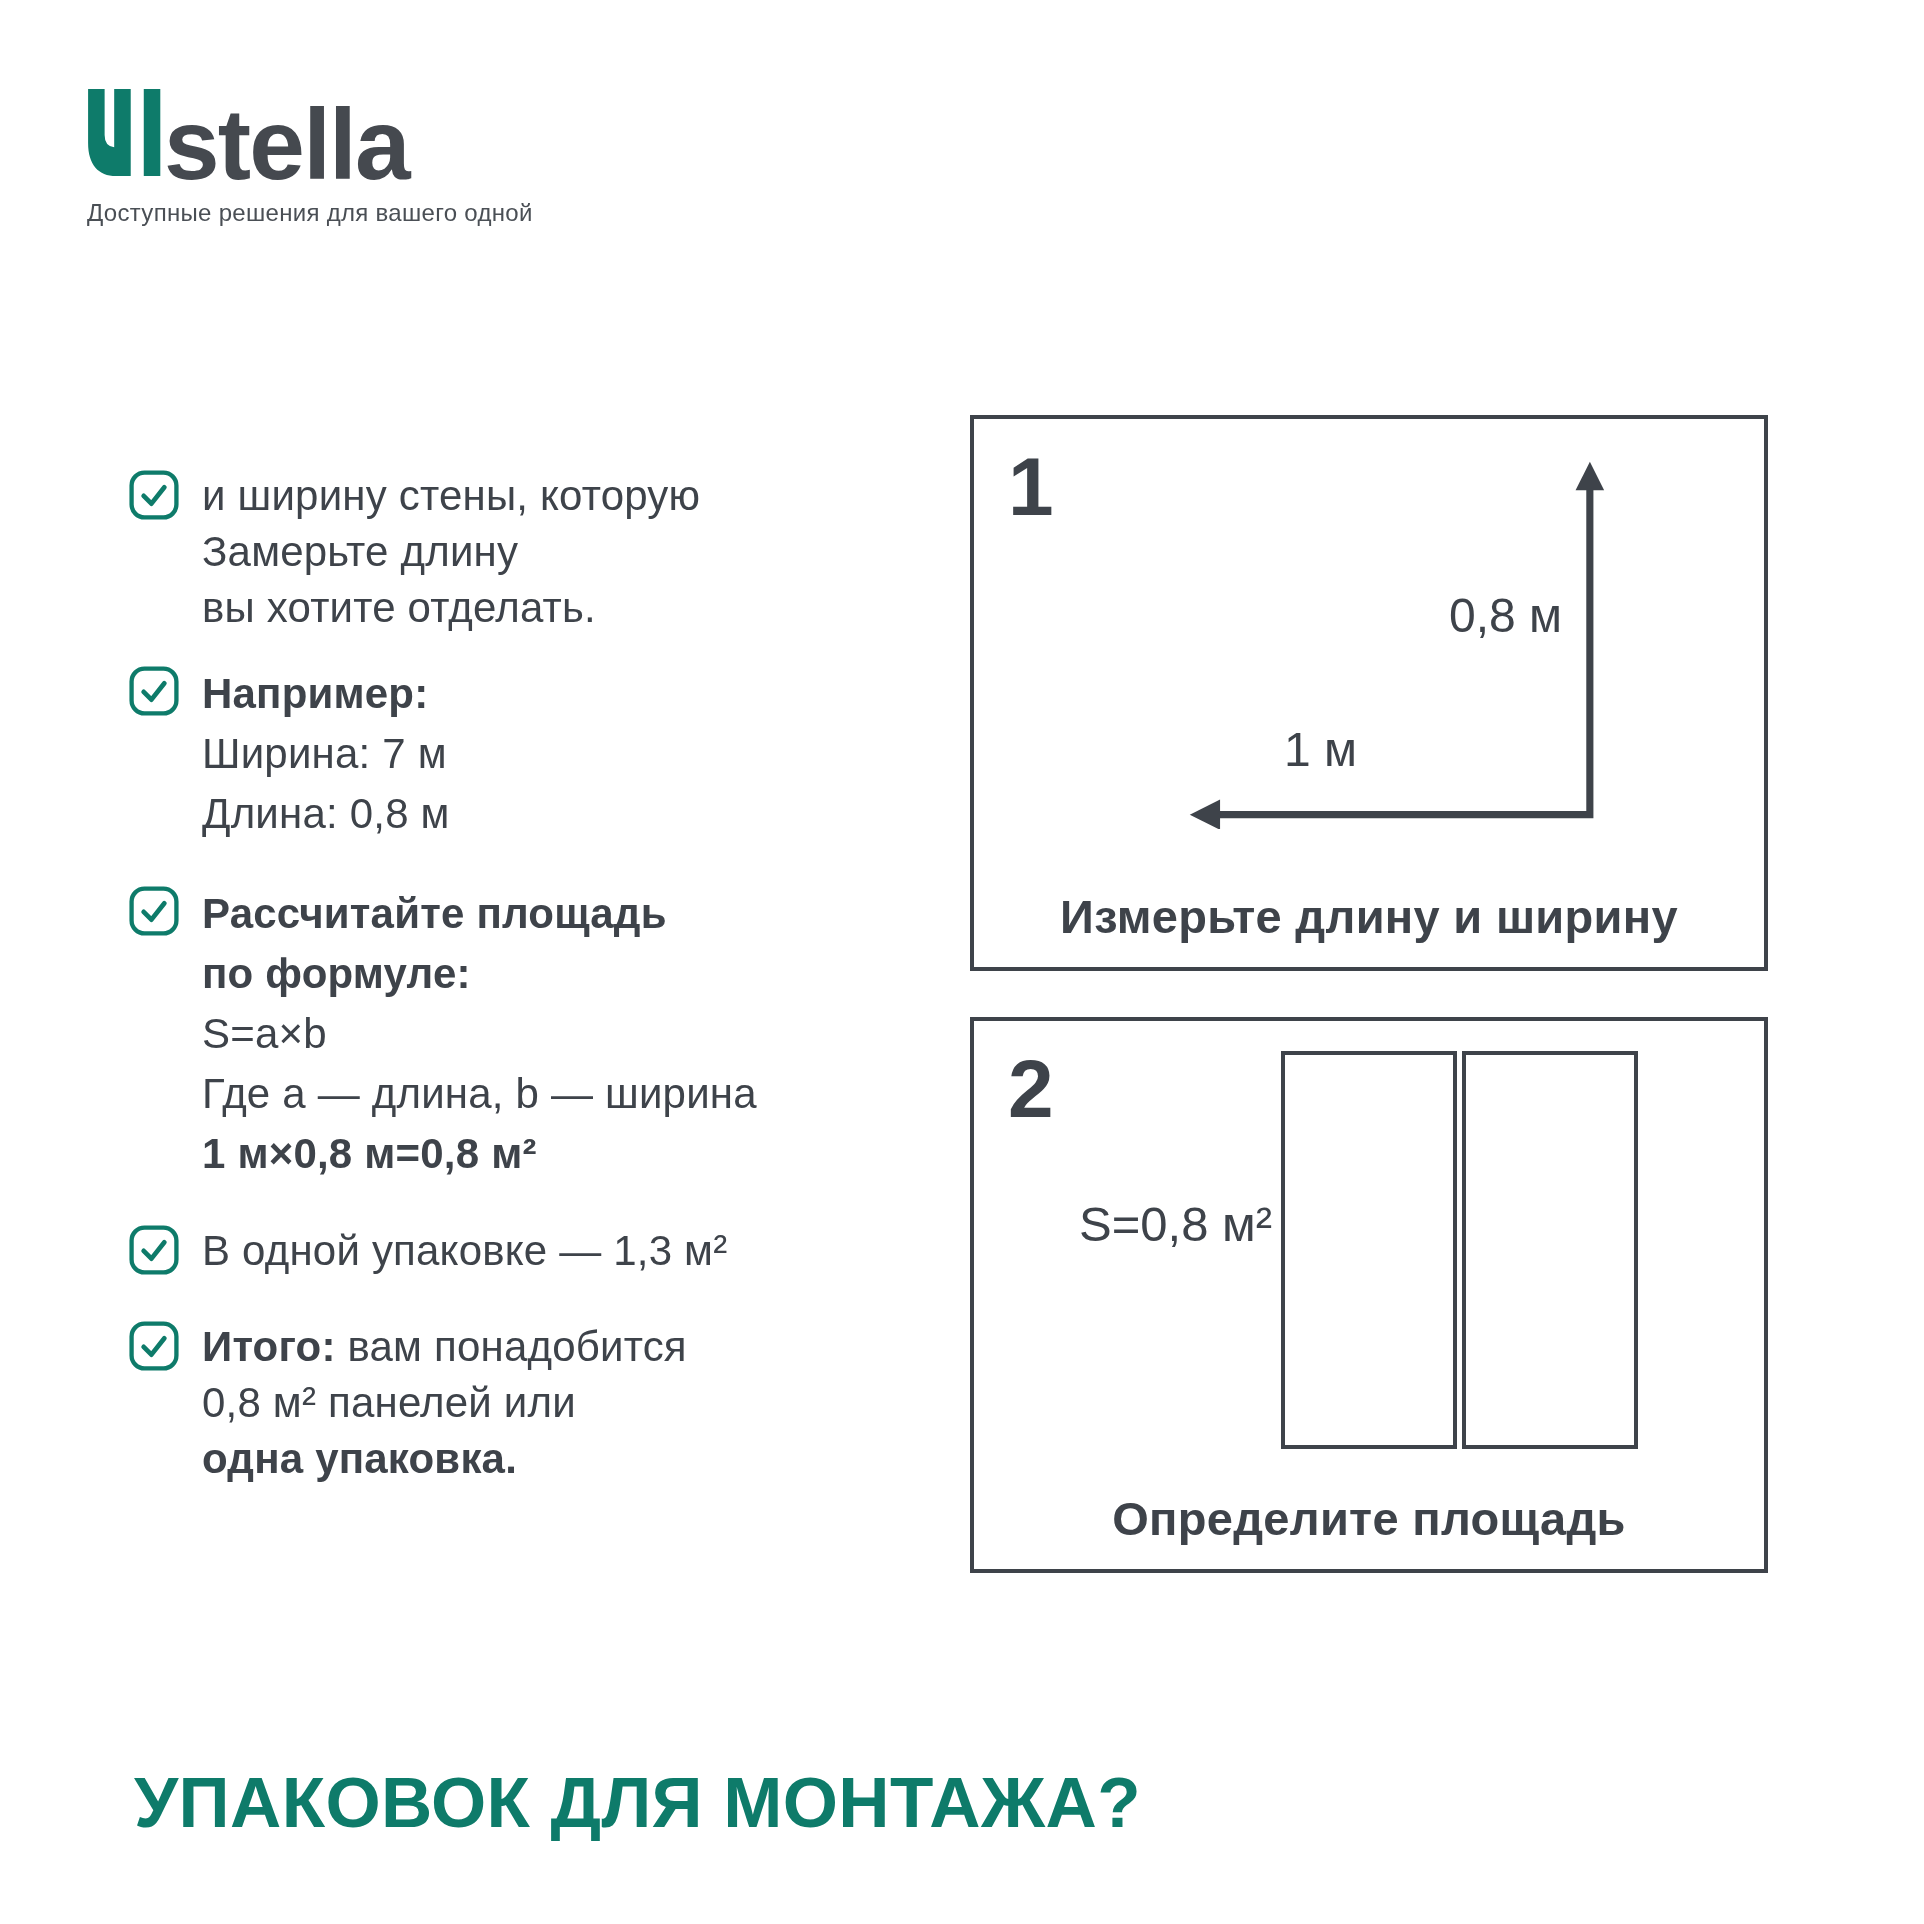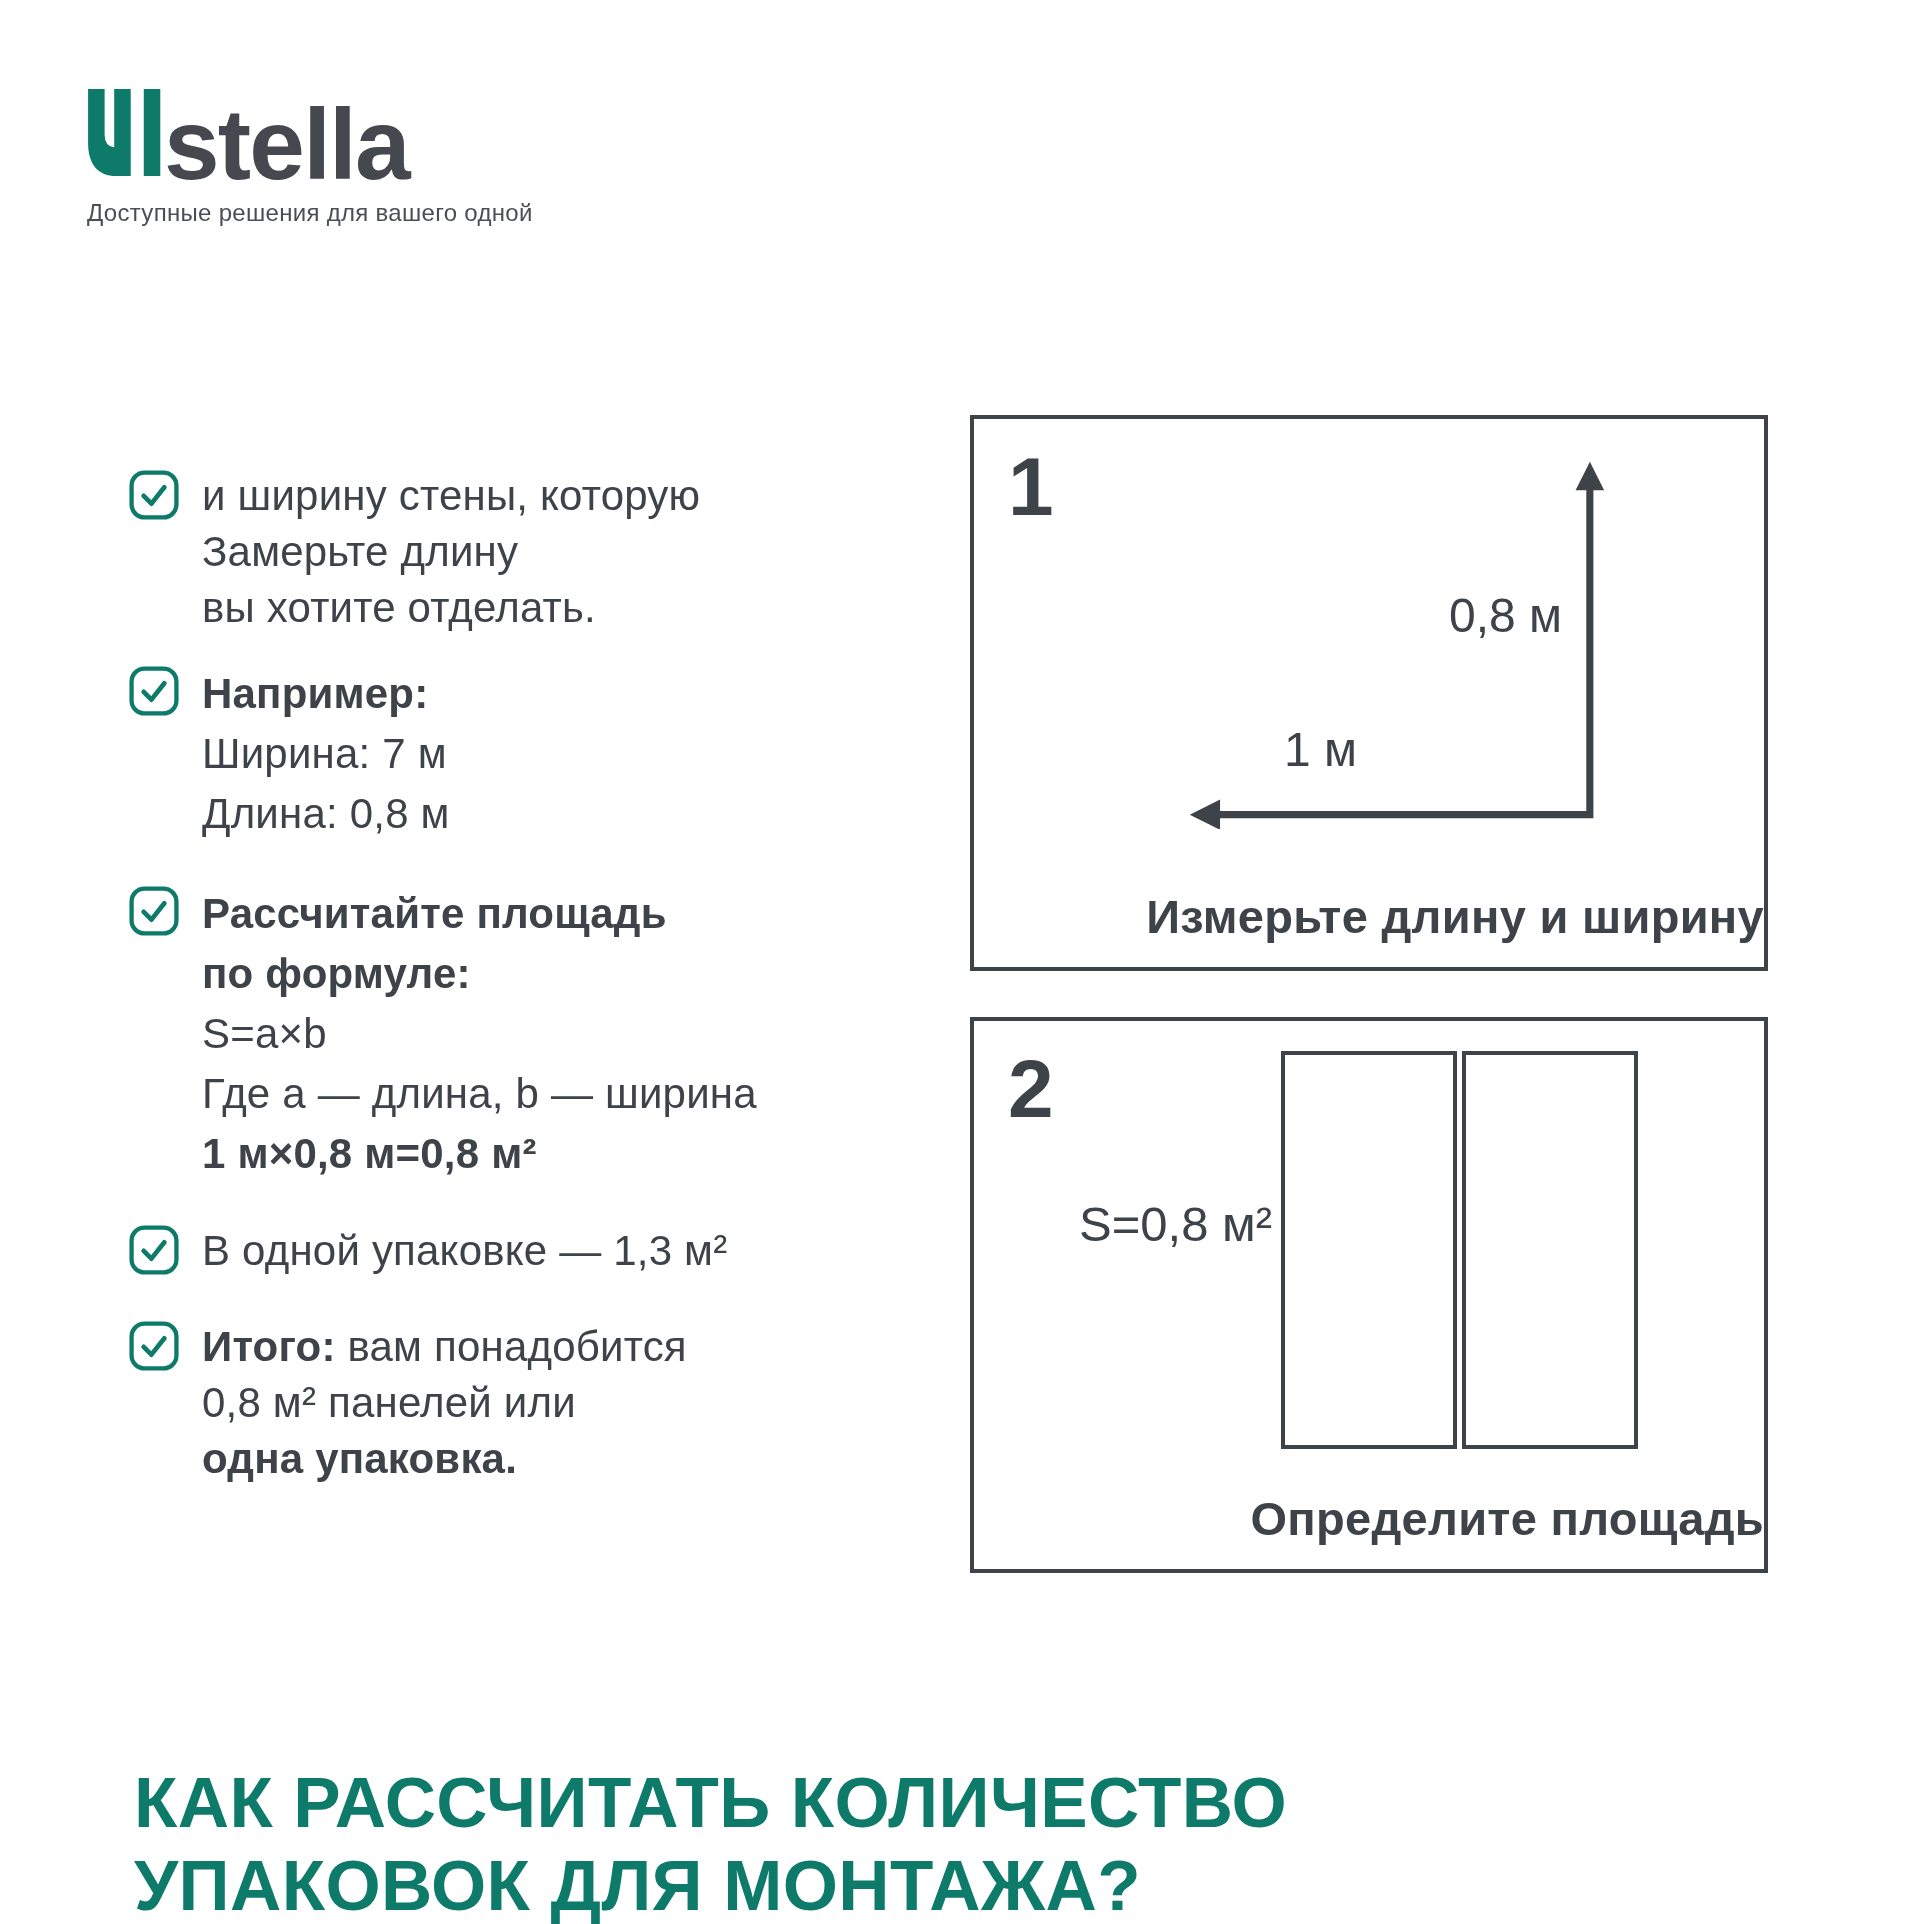--- a/index.html
+++ b/index.html
@@ -36,21 +36,21 @@
     border: 4.5px solid #3e434a; background: #ffffff; box-sizing: border-box;
   }
   #step1 { top: 415px; }
   #step2 { top: 1017px; }
   .step-number { position: absolute; left: 34px; top: 27px; font-size: 82px; font-weight: 700; line-height: 1; color: #3e434a; }
   .arrows { position: absolute; left: 214px; top: 41px; }
   .vlabel { position: absolute; left: 383px; top: 169px; width: 205px; text-align: right; font-size: 48px; }
   .hlabel { position: absolute; left: 310px; top: 303px; width: 178px; text-align: left; font-size: 48px; }
   .caption {
     position: absolute; left: 0; right: 0; bottom: 23px;
-    text-align: right; font-size: 47px; font-weight: 700; letter-spacing: 0.3px;
+    text-align: center; font-size: 47px; font-weight: 700; letter-spacing: 0.3px;
   }
   .area-label { position: absolute; left: 105px; top: 175px; font-size: 49px; }
   .panels { position: absolute; left: 307px; top: 30px; display: flex; gap: 5.3px; }
   .panel { width: 176px; height: 398px; border: 4.5px solid #3e434a; background: #ffffff; box-sizing: border-box; }
 
   
   .footer-heading {
     position: absolute; left: 134px; top: 1713px;
     font-size: 71px; line-height: 83px; font-weight: 700;
     letter-spacing: 0.4px; color: #0e7b6a;
@@ -154,16 +154,15 @@
 
   <div class="panels">
     <div class="panel"></div>
     <div class="panel"></div>
   </div>
 
   <div class="caption">Определите площадь</div>
 </section>
 
 <h1 class="footer-heading">
-  <div>КАК РАССЧИТАТЬ КОЛИЧЕСТВО</div>
   <div>УПАКОВОК ДЛЯ МОНТАЖА?</div>
 </h1>
 
 
 </body></html>

